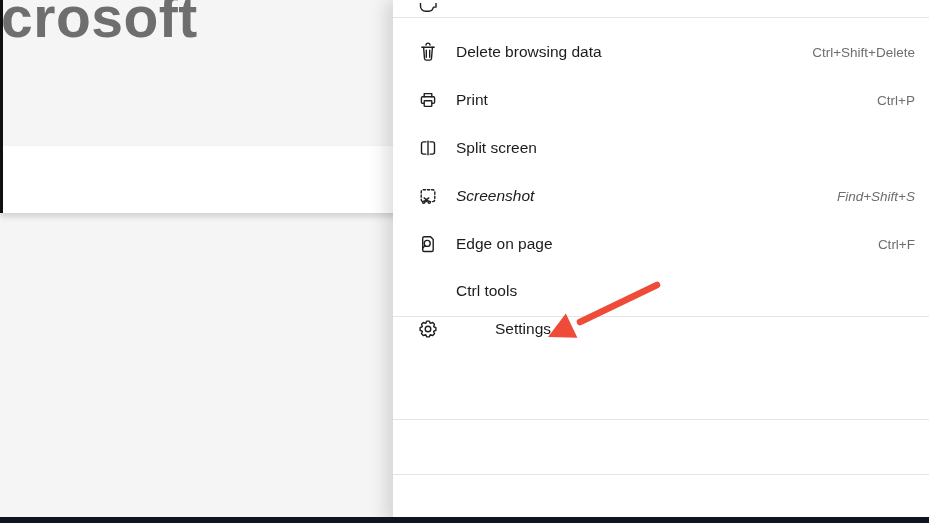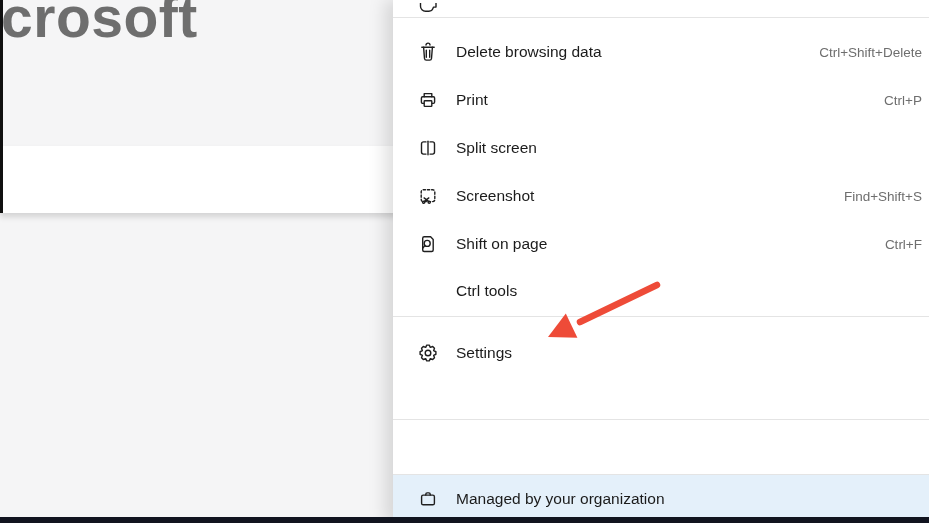--- a/index.html
+++ b/index.html
@@ -23,21 +23,21 @@
   .bottom-bar{position:absolute;left:0;bottom:0;width:100%;height:6px;background:#11141f;z-index:40;}
 
   
   .menu{
     position:absolute;left:393px;top:0;width:536px;height:523px;background:#ffffff;
     box-shadow:-8px 0 16px rgba(0,0,0,0.13);z-index:10;
   }
   .row{
     position:absolute;left:0;width:100%;height:48px;
     display:flex;align-items:center;
-    padding:0 7px 0 25px;box-sizing:border-box;
+    padding:0 14px 0 25px;box-sizing:border-box;
     font-size:15.5px;color:#1b1b1b;cursor:default;white-space:nowrap;
   }
   .row .ic{width:20px;height:20px;flex:0 0 20px;margin-right:18px;display:flex;align-items:center;justify-content:center;}
   .row .spacer{width:38px;flex:0 0 38px;}
   .row .sc{margin-left:auto;font-size:13.5px;color:#6e6e6e;text-align:center;}
   .sep{position:absolute;left:0;width:100%;height:1px;background:#e4e4e4;}
   .managed-row{background:#e4f0fa;height:48px;}
   .partial-row{height:16px;align-items:flex-start;}
   
   .ic svg{stroke:#1f1f1f;stroke-width:1.4;fill:none;stroke-linecap:round;stroke-linejoin:round;}
@@ -94,77 +94,68 @@
       <svg width="20" height="20" viewBox="0 0 20 20">
         <path d="M6.2 6.8 V3.6 h7.6 v3.2"></path>
         <rect x="3.4" y="6.8" width="13.2" height="6.6" rx="1.3"></rect>
         <rect x="6.2" y="10.8" width="7.6" height="5.6" rx="0.6" class="fillw"></rect>
       </svg>
     </span>
     <span class="lbl">Print</span>
     <span class="sc">Ctrl+P</span>
   </div>
 
-  <div class="row" style="top:172px;">
+  <div class="row" style="top:172px;font-style:italic;">
     <span class="ic">
       <svg width="20" height="20" viewBox="0 0 20 20">
         <rect x="3.2" y="3.8" width="13.6" height="11.8" rx="2" stroke-dasharray="2.3 1.9"></rect>
         <path d="M6.1 11.9 l4.7 3.7 M10.8 11.9 l-4.7 3.7"></path>
         <circle cx="5.7" cy="16.3" r="1.1" class="fillw"></circle>
         <circle cx="11.2" cy="16.3" r="1.1" class="fillw"></circle>
       </svg>
     </span>
     <span class="lbl">Screenshot</span>
     <span class="sc">Find+Shift+S</span>
   </div>
 
   <div class="row" style="top:220px;">
     <span class="ic">
       <svg width="20" height="20" viewBox="0 0 20 20">
         <path d="M6.2 2.8 h6.4 l2.6 2.6 V16 a1.5 1.5 0 0 1 -1.5 1.5 H6.2 A1.5 1.5 0 0 1 4.7 16 V4.3 a1.5 1.5 0 0 1 1.5 -1.5 z"></path>
         <circle cx="9.2" cy="9.4" r="3" class="fillw" fill="#fff"></circle>
         <path d="M7 11.6 L4.8 13.9"></path>
       </svg>
     </span>
-    <span class="lbl">Shift on page</span>
+    <span class="lbl">Edge on page</span>
     <span class="sc">Ctrl+F</span>
   </div>
 
   <div class="row" style="top:268px;height:46px;">
     <span class="spacer"></span>
     <span class="lbl">Ctrl tools</span>
   </div>
 
   <div class="sep" style="top:316px;"></div>
 
-  <div class="row" style="top:329px;">
+  <div class="row" style="top:305px;gap:39px;">
     <span class="ic">
       <svg width="20" height="20" viewBox="0 0 20 20">
         <path d="M15.64 7.67 L17.9 8.75 L17.9 11.25 L15.64 12.33 L16.47 14.7 L14.7 16.47 L12.33 15.64 L11.25 17.9 L8.75 17.9 L7.67 15.64 L5.3 16.47 L3.53 14.7 L4.36 12.33 L2.1 11.25 L2.1 8.75 L4.36 7.67 L3.53 5.3 L5.3 3.53 L7.67 4.36 L8.75 2.1 L11.25 2.1 L12.33 4.36 L14.7 3.53 L16.47 5.3 Z"></path>
         <circle cx="10" cy="10" r="2.8"></circle>
       </svg>
     </span>
     <span class="lbl">Settings</span>
   </div>
 
 
   <div class="sep" style="top:419px;"></div>
 
 
   <div class="sep" style="top:474px;"></div>
 
-  <div class="row managed-row" style="top:475px;">
-    <span class="ic">
-      <svg width="20" height="20" viewBox="0 0 20 20">
-        <path d="M7.8 6.1 V5.2 a1.3 1.3 0 0 1 1.3 -1.3 h1.8 a1.3 1.3 0 0 1 1.3 1.3 v.9"></path>
-        <rect x="3.6" y="6.1" width="12.8" height="9.7" rx="1.6"></rect>
-      </svg>
-    </span>
-    <span class="lbl">Managed by your organization</span>
-  </div>
 </div>
 
 <svg class="arrow-svg" width="180" height="100" viewBox="0 0 180 100">
   <line x1="137" y1="17" x2="60" y2="54" stroke="#ee4b38" stroke-width="6.5" stroke-linecap="round"></line>
   <polygon points="28,69 45.8,45.6 57.4,69.8" fill="#ee4b38"></polygon>
 </svg>
 
 <div class="bottom-bar"></div>
 
 </body></html>

